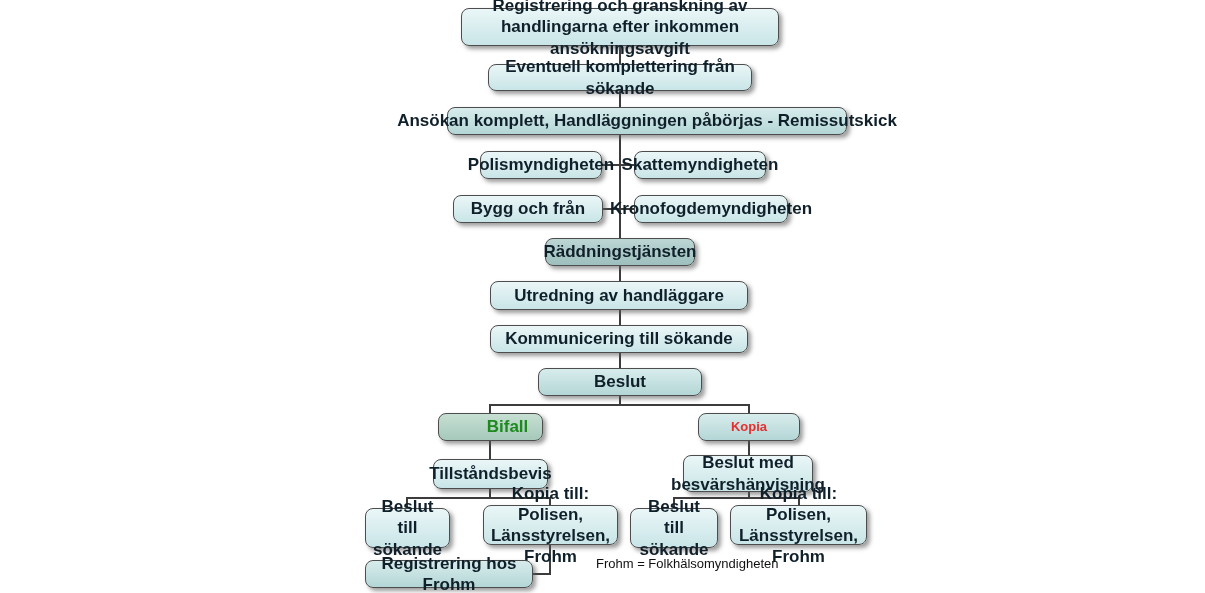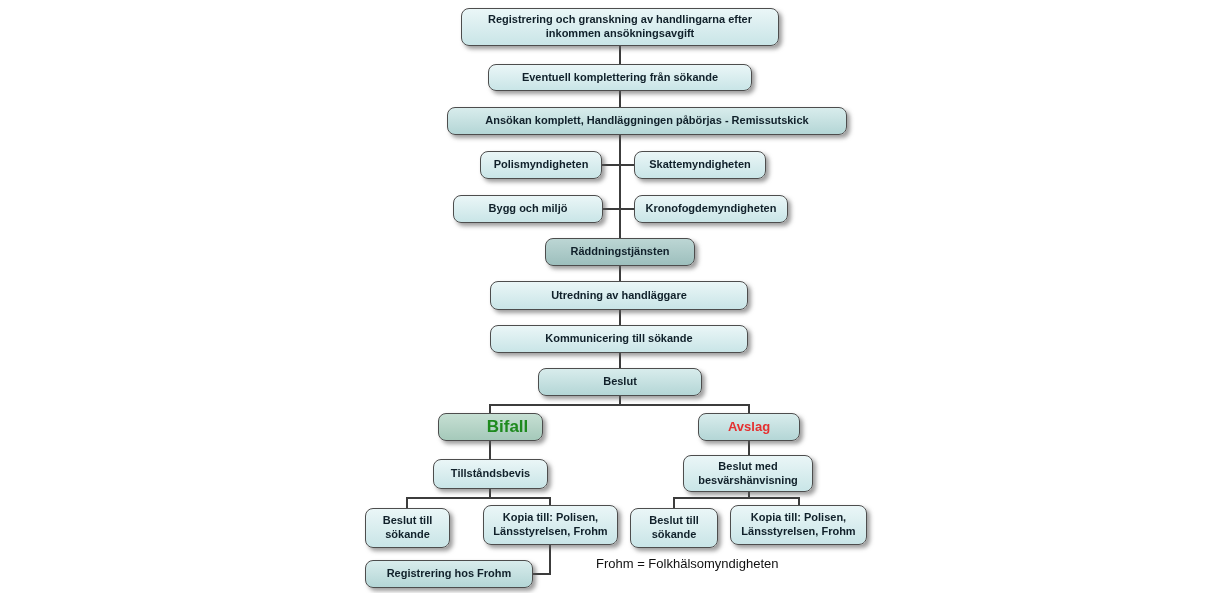--- a/index.html
+++ b/index.html
@@ -20,21 +20,21 @@
   .box{
     position:absolute;
     z-index:2;
     display:flex;
     align-items:center;
     justify-content:center;
     text-align:center;
     border:1.5px solid #4d4d4d;
     border-radius:8px;
     padding:2px 6px;
-    font-size:11px;
+    font-size:17px;
     font-weight:bold;
     color:#10202a;
     line-height:1.25;
     box-shadow:3px 3px 4px rgba(90,90,90,0.6);
   }
   .light{background:linear-gradient(to bottom,#eaf6f7,#c9e5e7);}
   .mid{background:linear-gradient(to bottom,#d8ecec,#b4d6d6);}
   .dark{background:linear-gradient(to bottom,#bcd6d4,#9dbfbd);}
   .bifall{background:linear-gradient(to bottom,#c6dfd3,#a5c9ba);color:#1e8a1e;font-size:17px;padding-left:40px;}
   .avslag{background:linear-gradient(to bottom,#d8ecec,#b4d6d6);color:#e53030;font-size:13px;}
@@ -76,35 +76,35 @@
   <div class="box light" style="left:461px;top:8px;width:318px;height:38px">Registrering och granskning av handlingarna efter inkommen ansökningsavgift</div>
 
   <div class="box light" style="left:488px;top:64px;width:264px;height:27px">Eventuell komplettering från sökande</div>
 
   <div class="box mid nowrap" style="left:447px;top:107px;width:400px;height:28px">Ansökan komplett, Handläggningen påbörjas - Remissutskick</div>
 
   <div class="box light" style="left:480px;top:151px;width:122px;height:28px">Polismyndigheten</div>
 
   <div class="box light" style="left:634px;top:151px;width:132px;height:28px">Skattemyndigheten</div>
 
-  <div class="box light" style="left:453px;top:195px;width:150px;height:28px">Bygg och miljö</div>
+  <div class="box light" style="left:453px;top:195px;width:150px;height:28px">Bygg och från</div>
 
   <div class="box light" style="left:634px;top:195px;width:154px;height:28px">Kronofogdemyndigheten</div>
 
   <div class="box dark" style="left:545px;top:238px;width:150px;height:28px">Räddningstjänsten</div>
 
   <div class="box light" style="left:490px;top:281px;width:258px;height:29px">Utredning av handläggare</div>
 
   <div class="box light" style="left:490px;top:325px;width:258px;height:28px">Kommunicering till sökande</div>
 
   <div class="box mid" style="left:538px;top:368px;width:164px;height:28px">Beslut</div>
 
   <div class="box bifall" style="left:438px;top:413px;width:105px;height:28px">Bifall</div>
 
-  <div class="box avslag" style="left:698px;top:413px;width:102px;height:28px">Avslag</div>
+  <div class="box avslag" style="left:698px;top:413px;width:102px;height:28px">Kopia</div>
 
   <div class="box light" style="left:433px;top:459px;width:115px;height:30px">Tillståndsbevis</div>
 
   <div class="box light" style="left:365px;top:508px;width:85px;height:40px">Beslut till sökande</div>
 
   <div class="box light" style="left:483px;top:505px;width:135px;height:40px">Kopia till: Polisen, Länsstyrelsen, Frohm</div>
 
   <div class="box mid" style="left:365px;top:560px;width:168px;height:28px">Registrering hos Frohm</div>
 
   <div class="box light" style="left:683px;top:455px;width:130px;height:37px">Beslut med besvärshänvisning</div>

